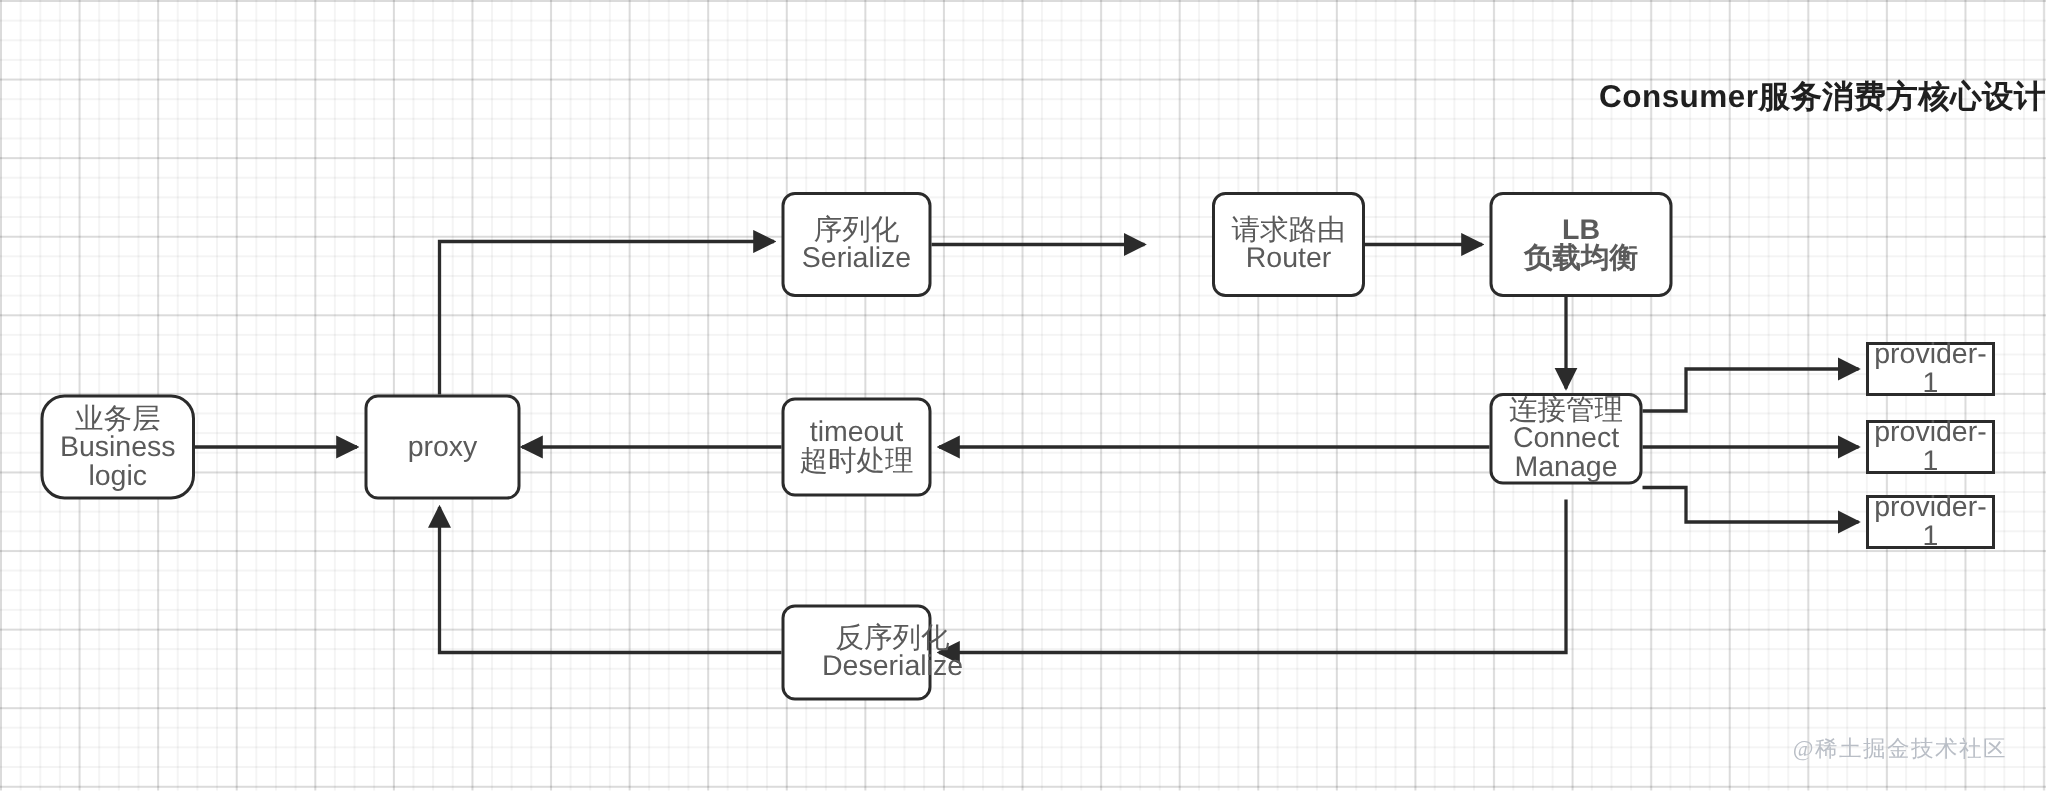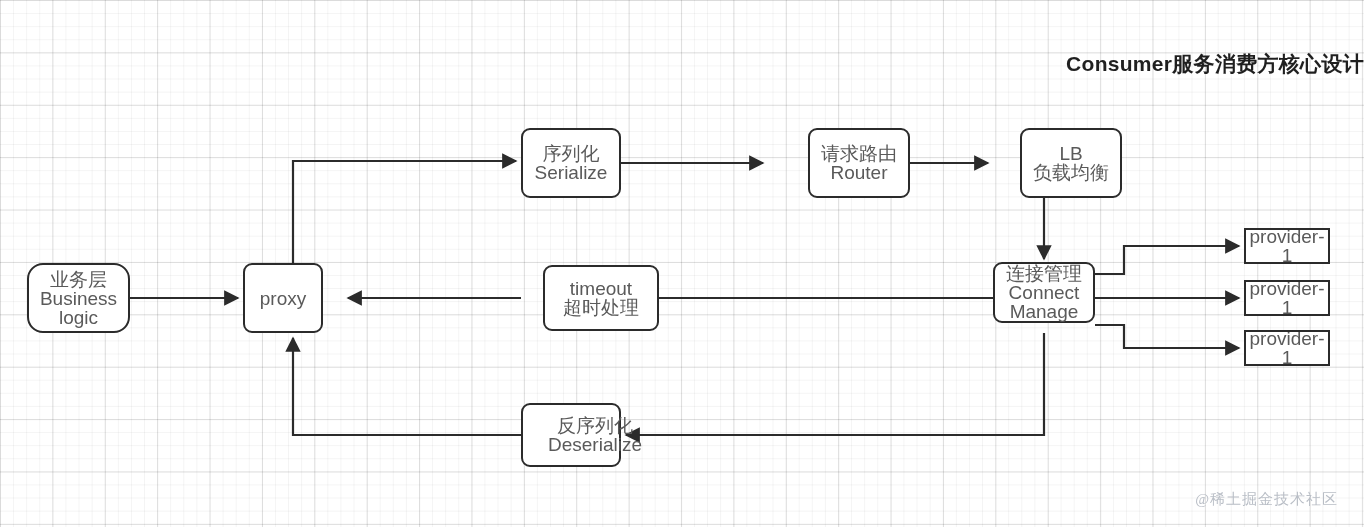--- a/index.html
+++ b/index.html
@@ -112,46 +112,46 @@
       <path d="M 521 435 L 293 435 L 293 338"></path>
     </g>
   </svg>
 
   <div class="node" style="left:27px; top:263px; width:103px; height:70px;border-radius:16px;">
     <span>业务层
 Business
 logic</span>
   </div>
 
-  <div class="node" style="left:243px; top:263px; width:80px; height:70px;">
+  <div class="node" style="left:243px; top:263px; width:104px; height:70px;">
     <span>proxy</span>
   </div>
 
   <div class="node" style="left:521px; top:128px; width:100px; height:70px;">
     <span>序列化
 Serialize</span>
   </div>
 
   <div class="node" style="left:768px; top:128px; width:102px; height:70px;margin-left:40px;">
     <span>请求路由
 Router</span>
   </div>
 
-  <div class="node" style="left:1020px; top:128px; width:102px; height:70px;">
+  <div class="node" style="left:993px; top:128px; width:122px; height:70px;font-weight:bold;">
     <span>LB
 负载均衡</span>
   </div>
 
   <div class="node" style="left:993px; top:262px; width:102px; height:61px;">
     <span>连接管理
 Connect
 Manage</span>
   </div>
 
-  <div class="node" style="left:543px; top:265px; width:116px; height:66px;">
+  <div class="node" style="left:521px; top:265px; width:100px; height:66px;">
     <span>timeout
 超时处理</span>
   </div>
 
   <div class="node" style="left:521px; top:403px; width:100px; height:64px;padding-left:48px;">
     <span>反序列化
 Deserialize</span>
   </div>
 
   <div class="node square" style="left:1244px; top:228px; width:86px; height:36px;">

